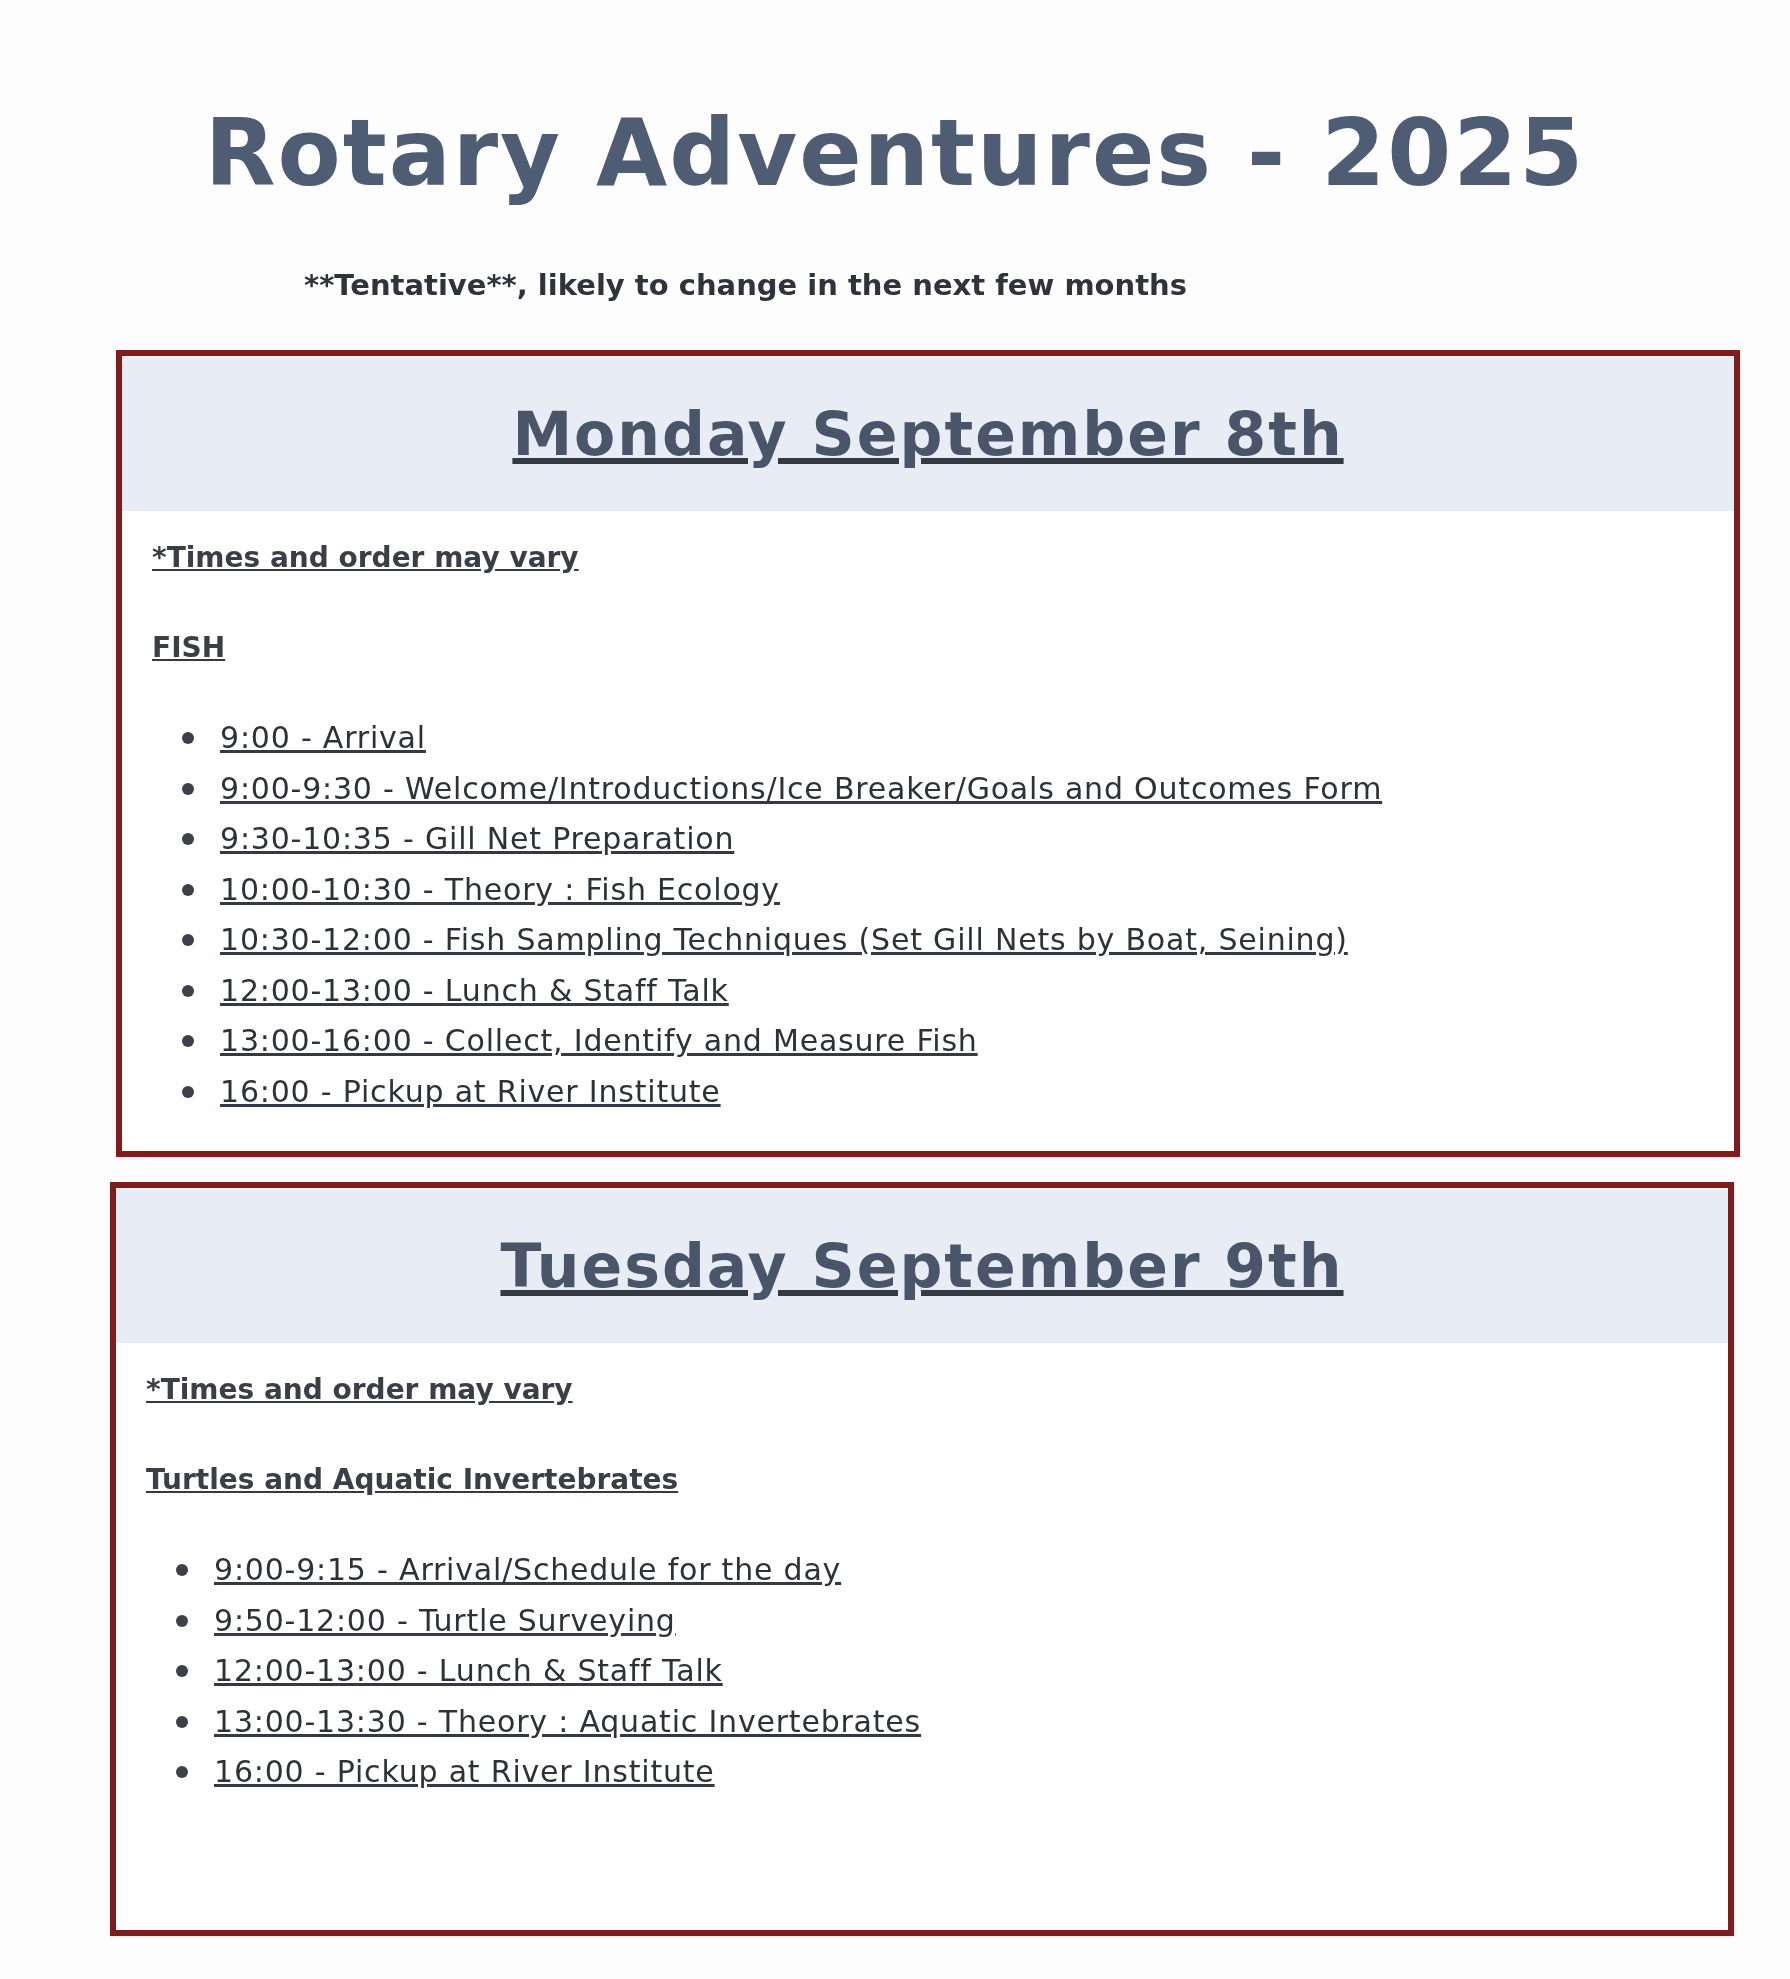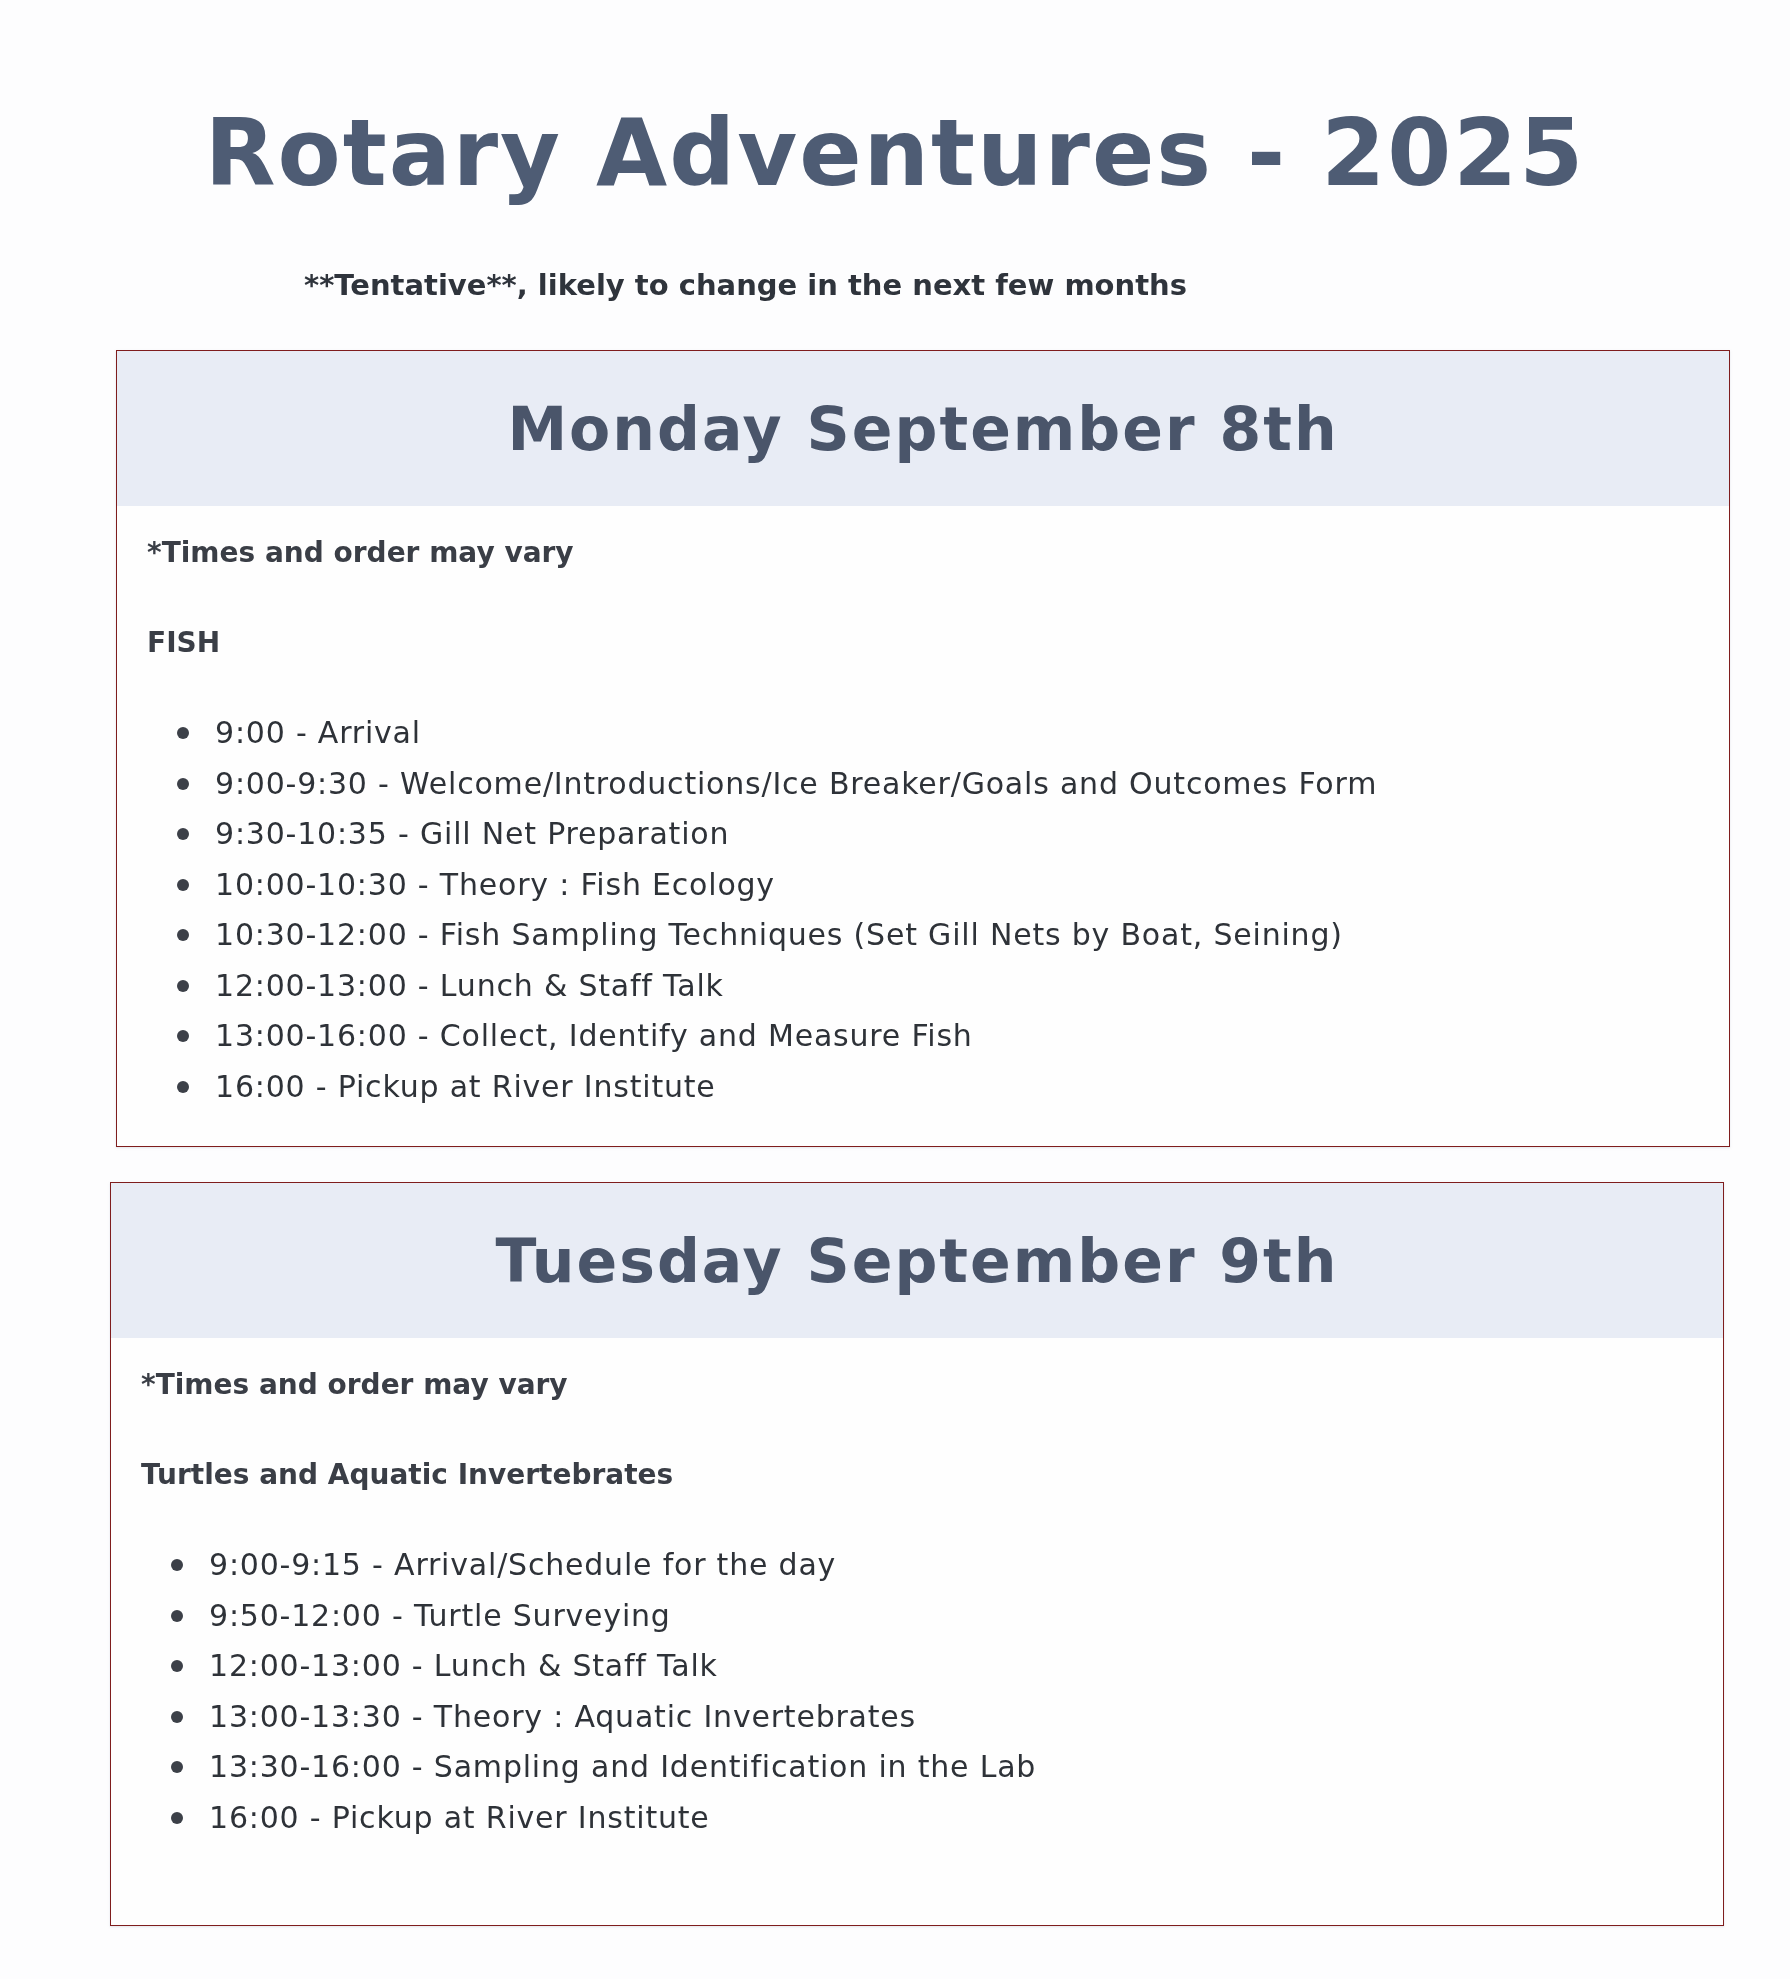--- a/index.html
+++ b/index.html
@@ -14,22 +14,23 @@
     text-align: center; font-size: 92px; font-weight: bold;
     color: #4e5c74; letter-spacing: 2px; margin: 0;
   }
   .subtitle {
     position: absolute; left: 0; width: 1491px; top: 268px;
     text-align: center; font-size: 29px; font-weight: bold;
     color: #2f343c; margin: 0;
   }
   .day-box {
     position: absolute; background: #fefefe;
-    border: 1px solid #7f1d1d;
+    border: 6px solid #7f1d1d;
     box-shadow: 0 1px 2px rgba(200,205,215,0.5);
+    text-decoration: underline;
   }
   .day-header {
     height: 155px; background: #e8ecf5;
     display: flex; align-items: center; justify-content: center;
   }
   .day-title {
     font-size: 60px; font-weight: bold; color: #4a556a;
     letter-spacing: 2px; margin: 0;
   }
   .day-body { position: relative; padding: 0 0 0 30px; }
@@ -84,17 +85,16 @@
     <h2 class="day-title">Tuesday September 9th</h2>
   </div>
   <div class="day-body">
     <p class="note">*Times and order may vary</p>
     <p class="topic">Turtles and Aquatic Invertebrates</p>
     <ul class="sched">
       <li><span class="dot"></span><span>9:00-9:15 - Arrival/Schedule for the day</span></li>
       <li><span class="dot"></span><span>9:50-12:00 - Turtle Surveying</span></li>
       <li><span class="dot"></span><span>12:00-13:00 - Lunch &amp; Staff Talk</span></li>
       <li><span class="dot"></span><span>13:00-13:30 - Theory : Aquatic Invertebrates</span></li>
-      <li><span class="dot"></span><span>13:30-16:00 - Sampling and Identification in the Lab</span></li>
       <li><span class="dot"></span><span>16:00 - Pickup at River Institute</span></li>
     </ul>
   </div>
 </section>
 
 </body></html>

